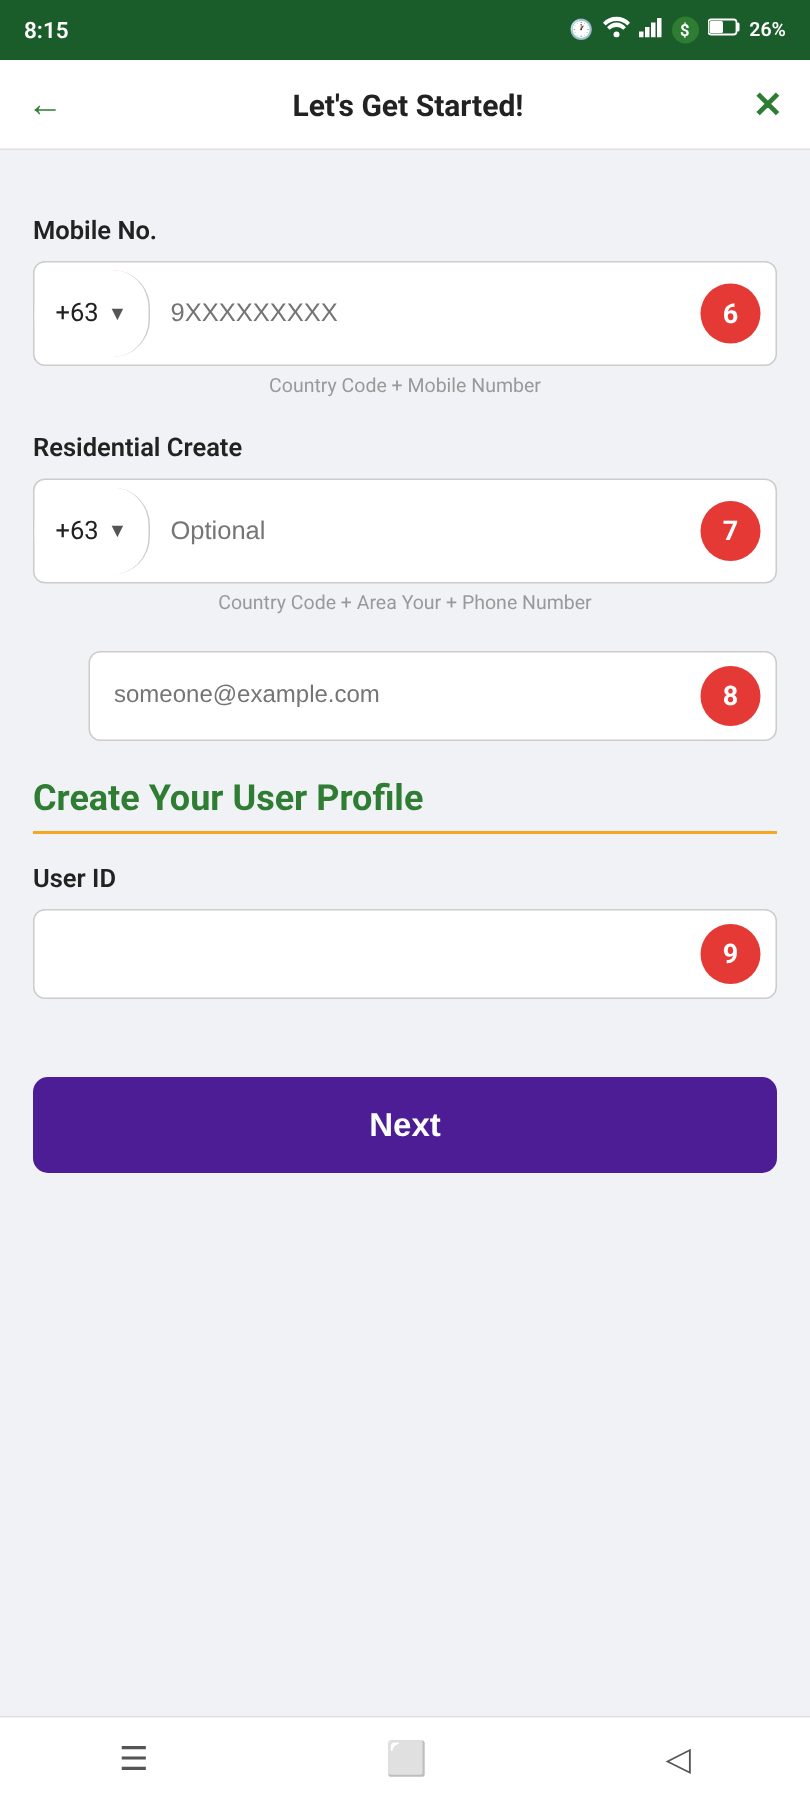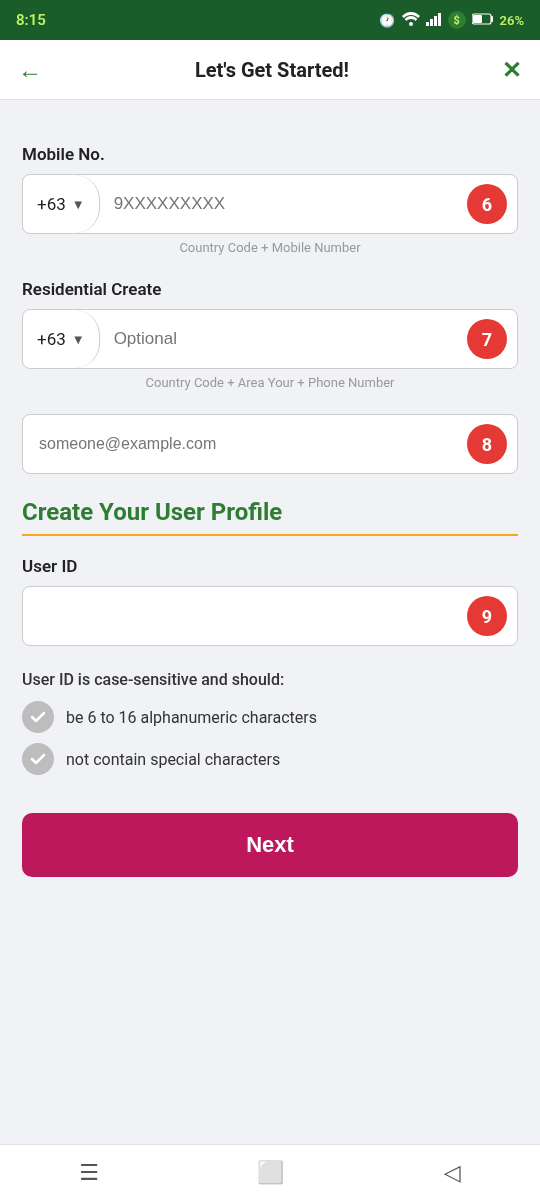--- a/index.html
+++ b/index.html
@@ -15,21 +15,21 @@
     }
 
     
     .status-bar {
       background: #1a5c2a;
       height: 40px;
       display: flex;
       align-items: center;
       justify-content: space-between;
       padding: 0 16px;
-      color: #bef264;
+      color: #ffffff;
       font-size: 15px;
       font-weight: 600;
     }
     .status-bar-left { display: flex; align-items: center; gap: 4px; }
     .status-bar-right { display: flex; align-items: center; gap: 6px; font-size: 13px; }
 
     
     .top-nav {
       background: white;
       height: 60px;
@@ -97,21 +97,21 @@
       white-space: nowrap;
       border-radius: 25px;
     }
     .country-code .chevron {
       font-size: 13px;
       color: #555;
     }
 
     .phone-input {
       flex: 1;
-      height: 58px;
+      height: 68px;
       border: none;
       outline: none;
       font-size: 17px;
       color: #888;
       padding: 0 14px;
       background: transparent;
     }
 
     .email-input {
       width: 100%;
@@ -158,20 +158,21 @@
     }
 
     
     .email-field-wrap {
       display: flex;
       align-items: center;
       background: white;
       border: 1.5px solid #ccc;
       border-radius: 8px;
       overflow: hidden;
+      margin-left: 37px;
     }
 
     .userid-field-wrap {
       display: flex;
       align-items: center;
       background: white;
       border: 1.5px solid #ccc;
       border-radius: 8px;
       overflow: hidden;
     }
@@ -218,21 +219,21 @@
     }
     .rule-text {
       font-size: 16px;
       color: #333;
     }
 
     
     .next-btn {
       width: 100%;
       height: 64px;
-      background: #be185d;
+      background: #4c1d95;
       border: none;
       border-radius: 10px;
       color: white;
       font-size: 22px;
       font-weight: 600;
       cursor: pointer;
       margin-top: 28px;
     }
 
     
@@ -338,41 +339,20 @@
   
   <div class="field-section">
     <div class="field-label">User ID</div>
     <div class="userid-field-wrap">
       <input class="userid-input" type="text" style="">
       <div class="input-badge">9</div>
     </div>
   </div>
 
   
-  <div>
-    <div class="validation-note">User ID is case-sensitive and should:</div>
-
-    <div class="rule-item">
-      <div class="rule-check">
-        <svg viewBox="0 0 18 18" fill="none">
-          <path d="M3 9l4 4 8-8" stroke="white" stroke-width="2.5" stroke-linecap="round" stroke-linejoin="round"></path>
-        </svg>
-      </div>
-      <span class="rule-text">be 6 to 16 alphanumeric characters</span>
-    </div>
-
-    <div class="rule-item">
-      <div class="rule-check">
-        <svg viewBox="0 0 18 18" fill="none">
-          <path d="M3 9l4 4 8-8" stroke="white" stroke-width="2.5" stroke-linecap="round" stroke-linejoin="round"></path>
-        </svg>
-      </div>
-      <span class="rule-text">not contain special characters</span>
-    </div>
-  </div>
 
   
   <button class="next-btn">Next</button>
 
 </div>
 
 <div class="bottom-nav">
   <span class="bottom-nav-icon">☰</span>
   <span class="bottom-nav-icon">⬜</span>
   <span class="bottom-nav-icon">◁</span>

